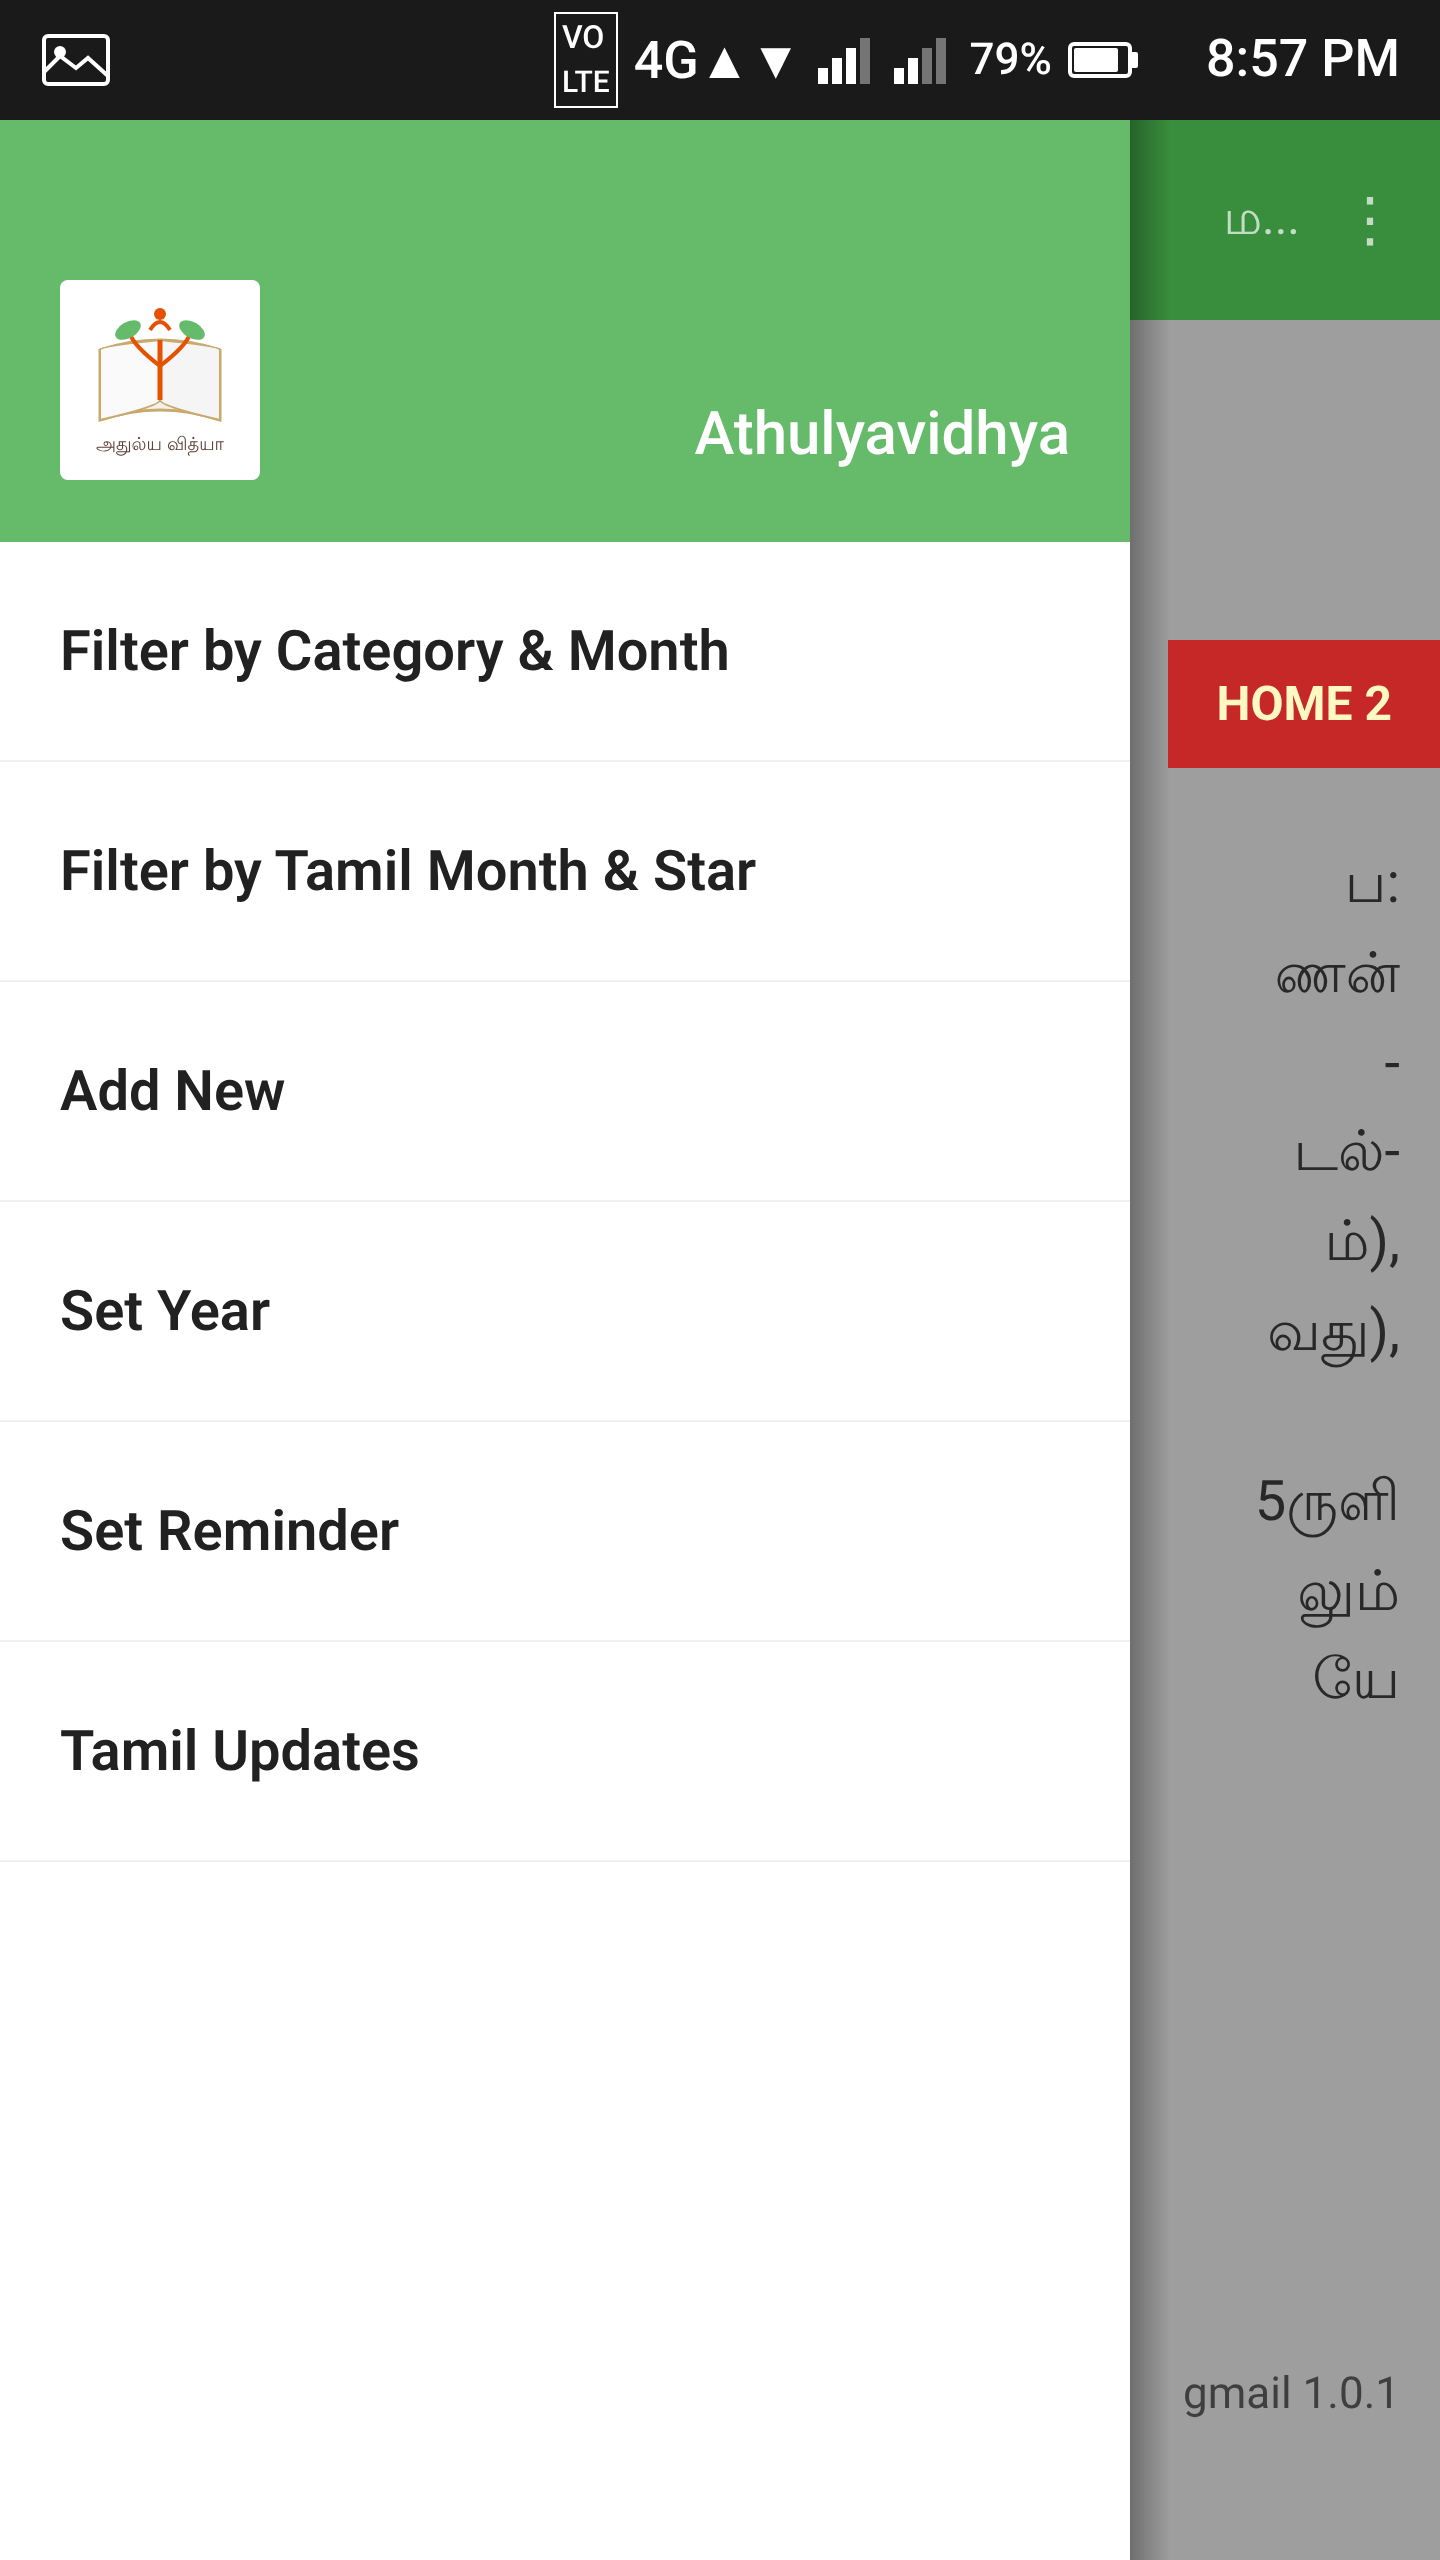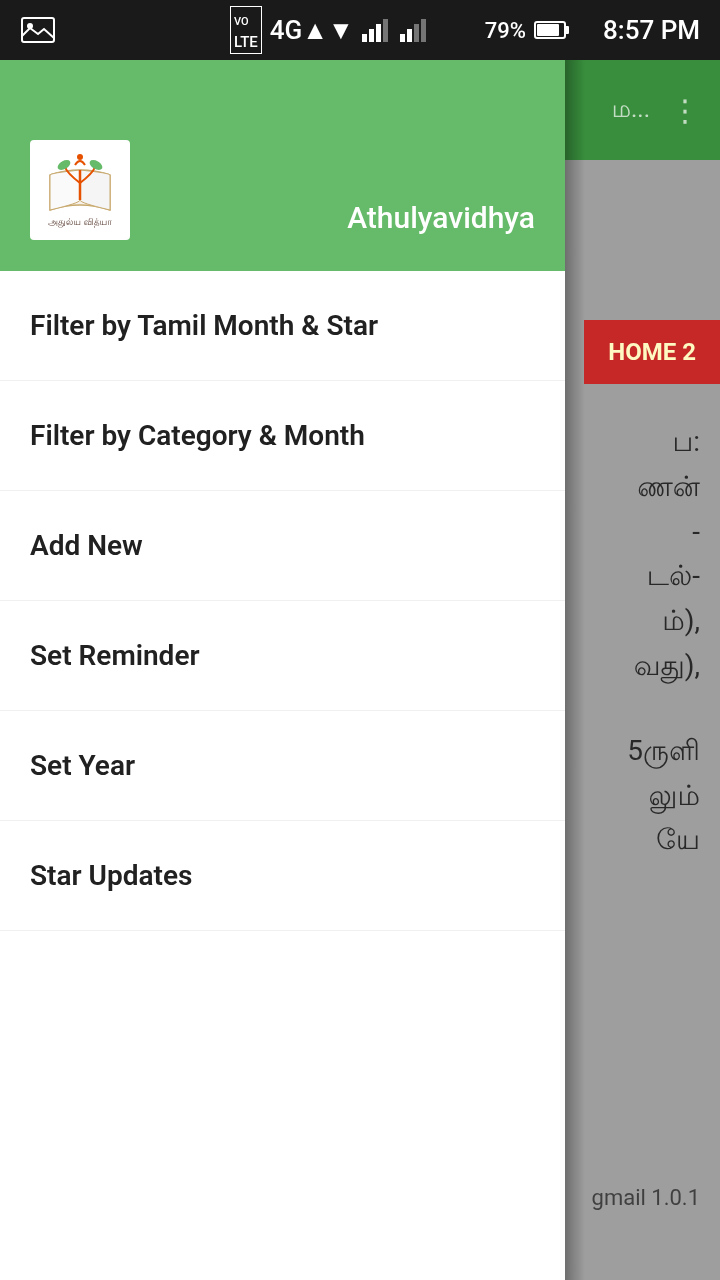--- a/index.html
+++ b/index.html
@@ -203,40 +203,40 @@
 
     <svg width="36" height="28" viewBox="0 0 36 28" fill="white">
       <rect x="2" y="2" width="32" height="24" rx="2" stroke="white" stroke-width="2" fill="none"></rect>
       <circle cx="10" cy="10" r="3" fill="white"></circle>
       <path d="M2 20 L10 12 L18 18 L24 13 L34 22" stroke="white" stroke-width="2" fill="none"></path>
     </svg>
   </div>
   <div class="status-bar-right">
 
     <span class="status-text" style="font-size:18px; border:1px solid white; padding:1px 3px; line-height:1.2;">
-      <span style="font-size:11px;">VO</span><br><span style="font-size:15px;">LTE</span>
+      <span style="font-size:16px;">VO</span><br><span style="font-size:15px;">LTE</span>
     </span>
 
     <span class="status-text" style="font-size:26px;">4G▲▼</span>
 
     <svg width="30" height="24" viewBox="0 0 30 24" fill="white">
       <rect x="0" y="16" width="5" height="8" fill="white"></rect>
       <rect x="7" y="11" width="5" height="13" fill="white"></rect>
       <rect x="14" y="6" width="5" height="18" fill="white"></rect>
       <rect x="21" y="1" width="5" height="23" fill="white" opacity="0.4"></rect>
     </svg>
 
     <svg width="30" height="24" viewBox="0 0 30 24" fill="white">
       <rect x="0" y="16" width="5" height="8" fill="white"></rect>
       <rect x="7" y="11" width="5" height="13" fill="white"></rect>
       <rect x="14" y="6" width="5" height="18" fill="white" opacity="0.4"></rect>
       <rect x="21" y="1" width="5" height="23" fill="white" opacity="0.4"></rect>
     </svg>
 
-    <span class="status-text" style="font-size:22px;margin-left:47px;">79%</span>
+    <span class="status-text" style="font-size:22px;">79%</span>
     <svg width="36" height="22" viewBox="0 0 36 22">
       <rect x="1" y="3" width="30" height="16" rx="2" stroke="white" stroke-width="2" fill="none"></rect>
       <rect x="31" y="7" width="4" height="8" rx="1" fill="white"></rect>
       <rect x="3" y="5" width="22" height="12" rx="1" fill="white"></rect>
     </svg>
 
     <span class="status-text" style="font-size:26px; margin-left:25px;">8:57 PM</span>
   </div>
 </div>
 
@@ -293,20 +293,20 @@
         <circle cx="45" cy="12" r="3" fill="#e65100"></circle>
 
         <text x="45" y="80" font-size="9" text-anchor="middle" fill="#5d4037" font-family="Arial">அதுல்ய வித்யா</text>
       </svg>
     </div>
 
     <div class="drawer-user-name">Athulyavidhya</div>
   </div>
 
   <div class="drawer-menu">
+    <div class="drawer-menu-item">Filter by Category &amp; Month</div>
     <div class="drawer-menu-item">Filter by Tamil Month &amp; Star</div>
-    <div class="drawer-menu-item">Filter by Category &amp; Month</div>
     <div class="drawer-menu-item">Add New</div>
+    <div class="drawer-menu-item">Set Year</div>
     <div class="drawer-menu-item">Set Reminder</div>
-    <div class="drawer-menu-item">Set Year</div>
-    <div class="drawer-menu-item">Star Updates</div>
+    <div class="drawer-menu-item">Tamil Updates</div>
   </div>
 </div>
 
 </body></html>

